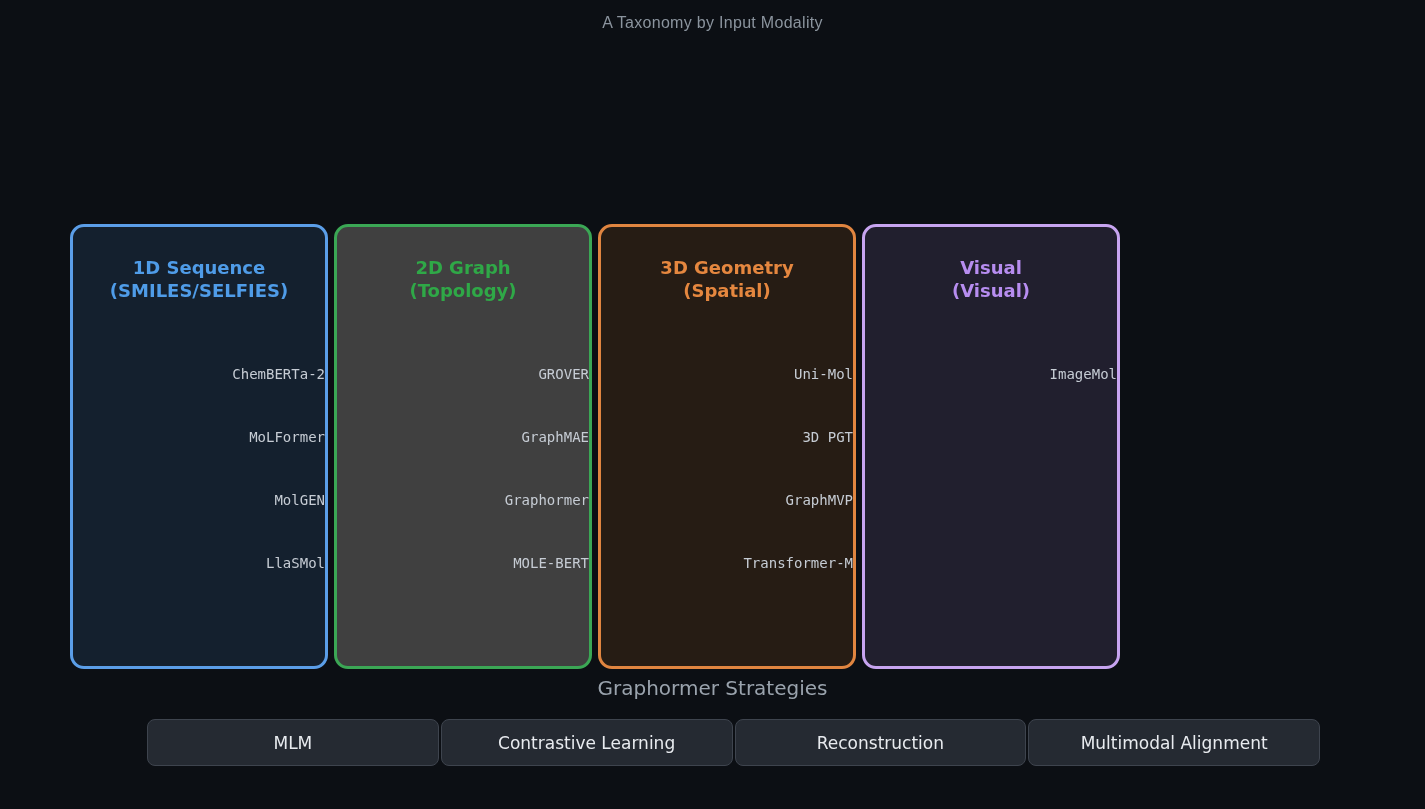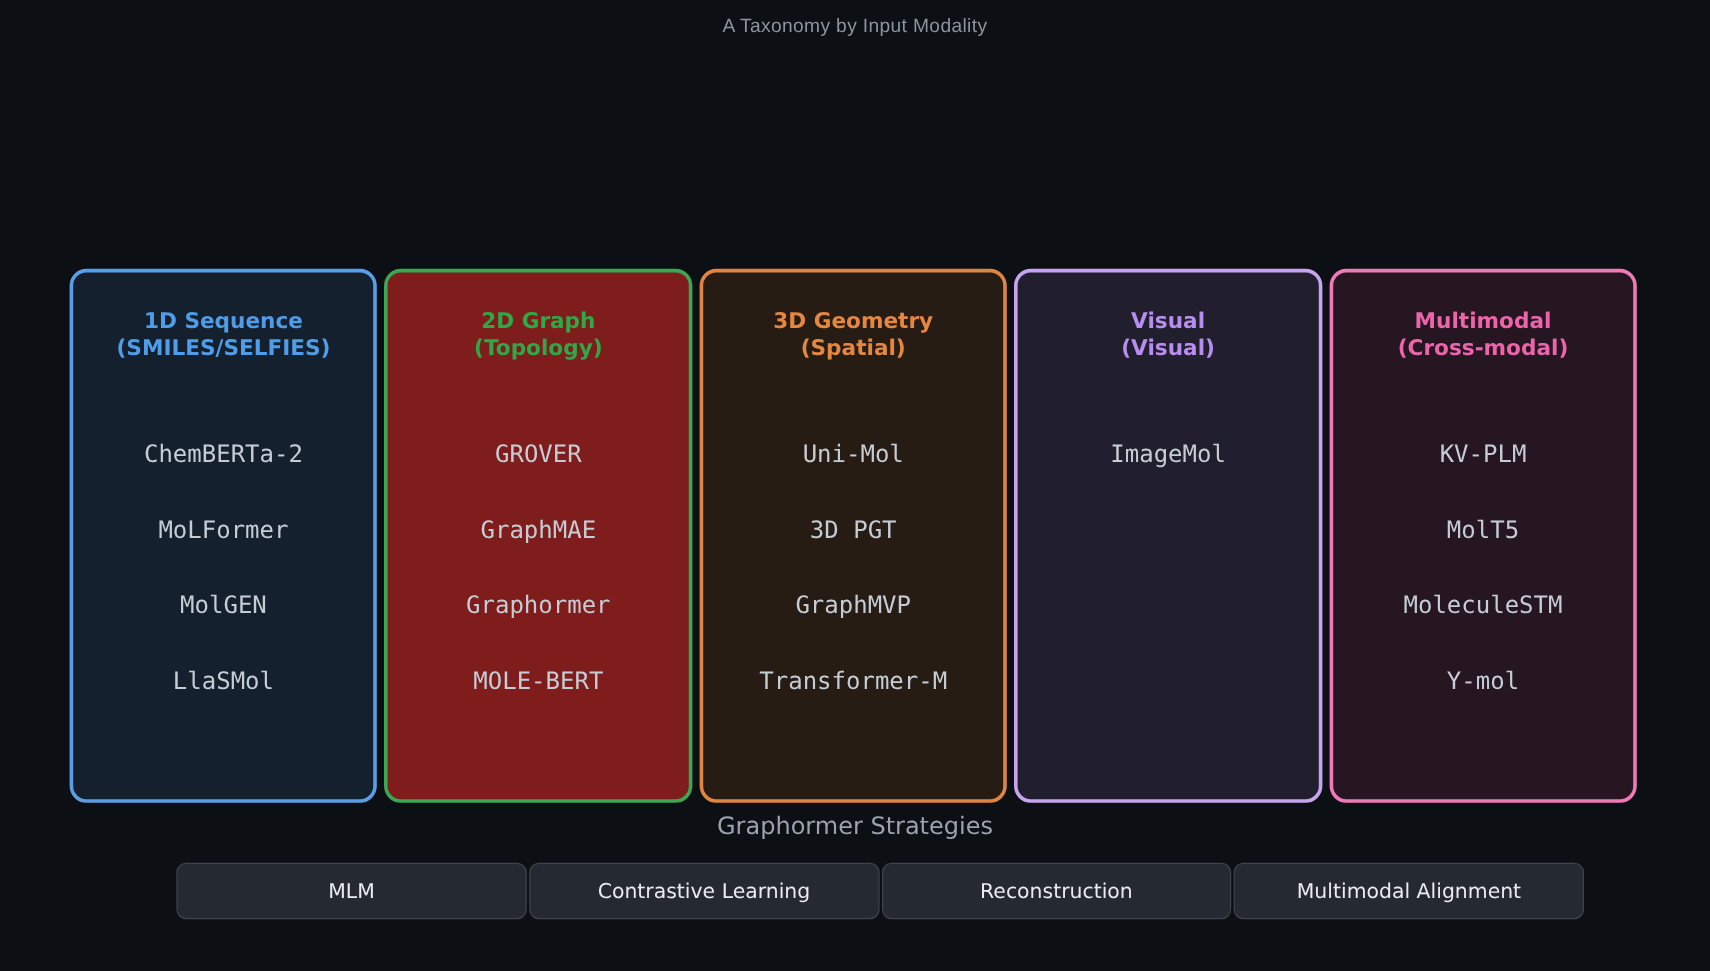--- a/index.html
+++ b/index.html
@@ -13,39 +13,39 @@
   .title {
     margin:0; padding-top:60px;
     font-size:40px; font-weight:bold; letter-spacing:0.5px;
     color:#f0f3f7;
   }
   .subtitle {
     margin-top:14px; font-size:16px; color:#8b949e; letter-spacing:0.3px;
   }
   
   .cards {
-    position:absolute; left:58px; top:224px; width:1306px; height:445px;
+    position:absolute; left:70px; top:224px; width:1050px; height:445px;
     display:flex; gap:6px;
   }
   .card {
     flex:1 1 0; box-sizing:border-box; height:445px;
     border:3px solid #555; border-radius:14px;
     background:#161b22; padding-top:30px;
   }
   .card-title {
     margin:0; text-align:center;
     font-family:"DejaVu Sans", sans-serif;
     font-size:18px; font-weight:bold; line-height:1.25;
   }
   .models { margin-top:64px; }
   .model {
     height:20px; margin-bottom:43px;
-    text-align:center;
+    text-align:right;
     font-family:"DejaVu Sans Mono", monospace;
-    font-size:20px; color:#c6ccd4;
+    font-size:14px; color:#c6ccd4;
   }
   
   .strategies-label {
     position:absolute; top:676px; left:0; width:100%;
     text-align:center; font-family:"DejaVu Sans", sans-serif;
     font-size:20px; color:#9aa3ad;
   }
   .strategies {
     position:absolute; left:147px; top:719px; width:1173px; height:47px;
     display:flex; gap:2px;
@@ -75,21 +75,21 @@
         <span>(SMILES/SELFIES)</span>
       </h2>
       <div class="models">
         <div class="model">ChemBERTa-2</div>
         <div class="model">MoLFormer</div>
         <div class="model">MolGEN</div>
         <div class="model">LlaSMol</div>
       </div>
     </section>
 
-    <section class="card" style="border-color: rgb(59, 167, 85); background-color: #7f1d1d;">
+    <section class="card" style="border-color: rgb(59, 167, 85); background-color: #404040;">
       <h2 class="card-title" style="color: rgb(47, 168, 71);">
         <span>2D Graph</span><br>
         <span>(Topology)</span>
       </h2>
       <div class="models">
         <div class="model">GROVER</div>
         <div class="model">GraphMAE</div>
         <div class="model">Graphormer</div>
         <div class="model">MOLE-BERT</div>
       </div>
@@ -111,32 +111,20 @@
     <section class="card" style="border-color: rgb(199, 164, 240); background-color: rgb(33, 31, 46);">
       <h2 class="card-title" style="color: rgb(183, 141, 240);">
         <span>Visual</span><br>
         <span>(Visual)</span>
       </h2>
       <div class="models">
         <div class="model">ImageMol</div>
       </div>
     </section>
 
-    <section class="card" style="border-color: rgb(239, 122, 182); background-color: rgb(37, 22, 34);">
-      <h2 class="card-title" style="color: rgb(238, 100, 171);">
-        <span>Multimodal</span><br>
-        <span>(Cross-modal)</span>
-      </h2>
-      <div class="models">
-        <div class="model">KV-PLM</div>
-        <div class="model">MolT5</div>
-        <div class="model">MoleculeSTM</div>
-        <div class="model">Y-mol</div>
-      </div>
-    </section>
 
   </div>
 
   <div class="strategies-label">Graphormer Strategies</div>
 
   <div class="strategies">
     <button class="strategy">MLM</button>
     <button class="strategy">Contrastive Learning</button>
     <button class="strategy">Reconstruction</button>
     <button class="strategy">Multimodal Alignment</button>

